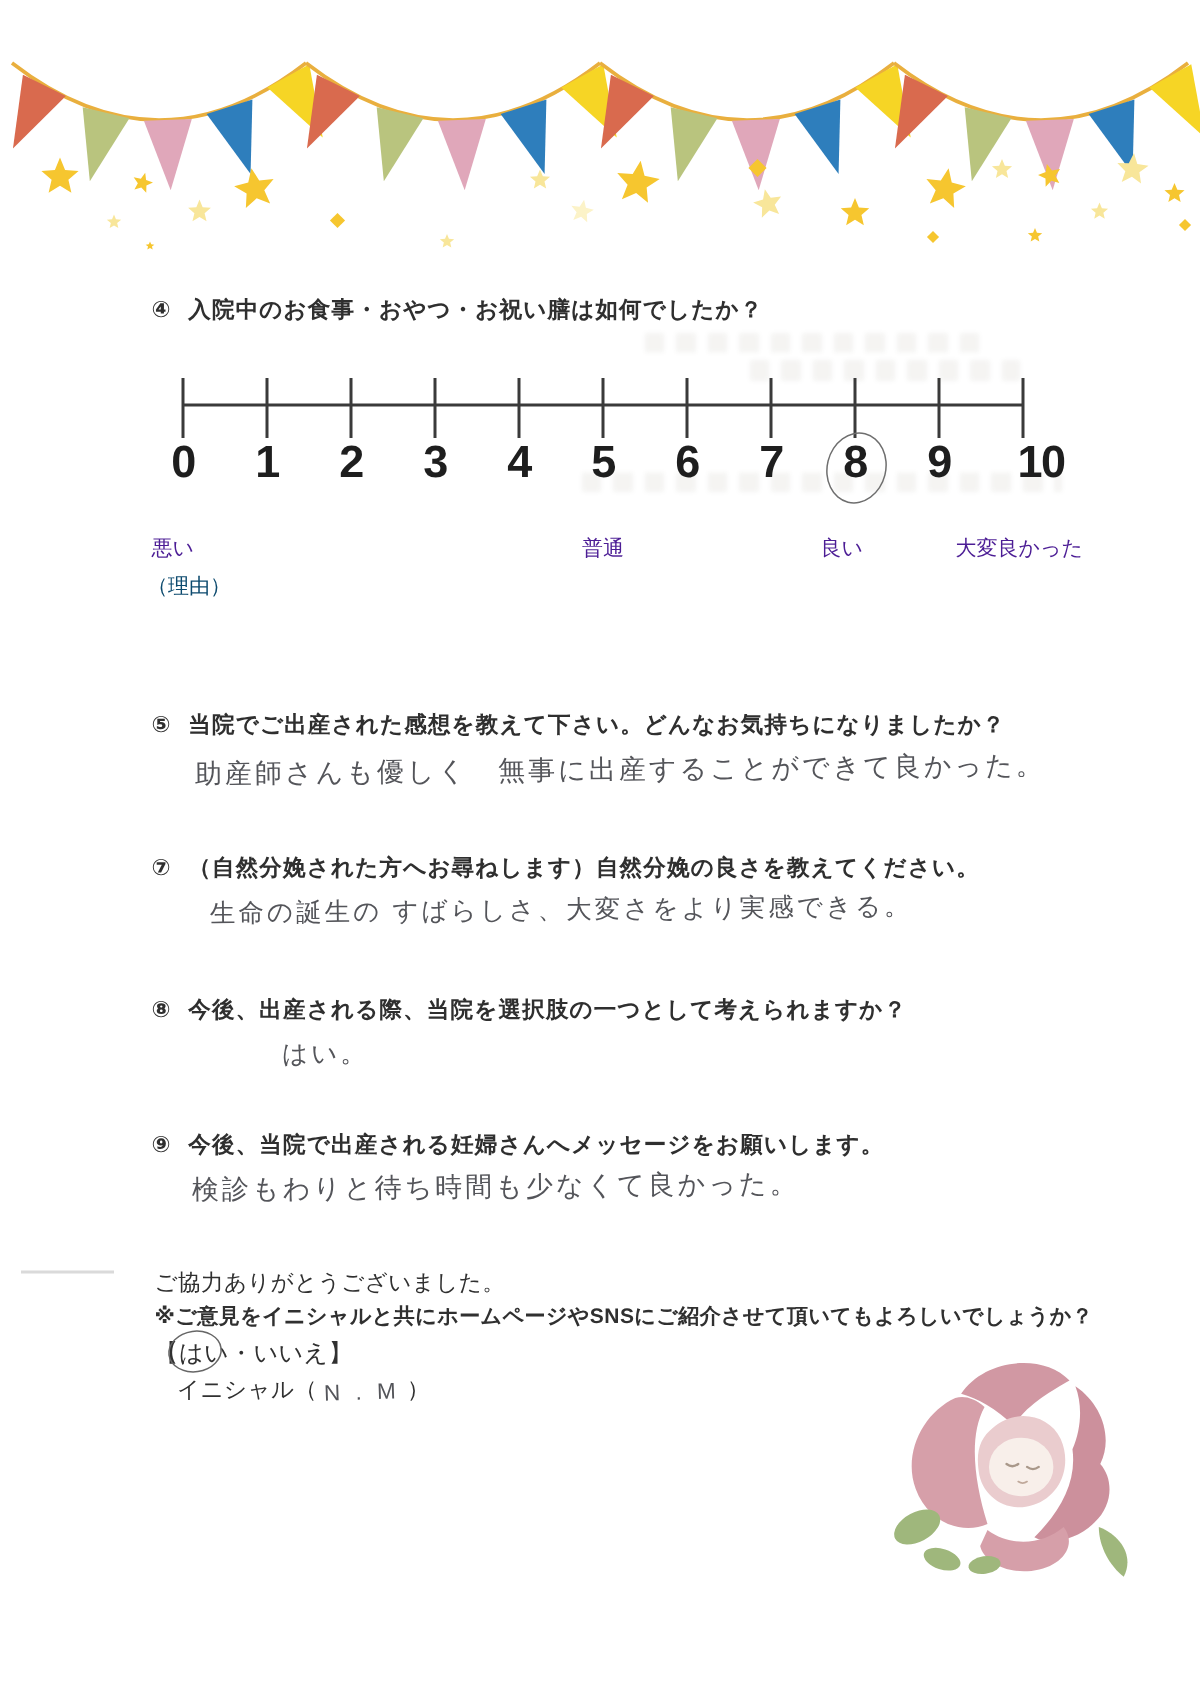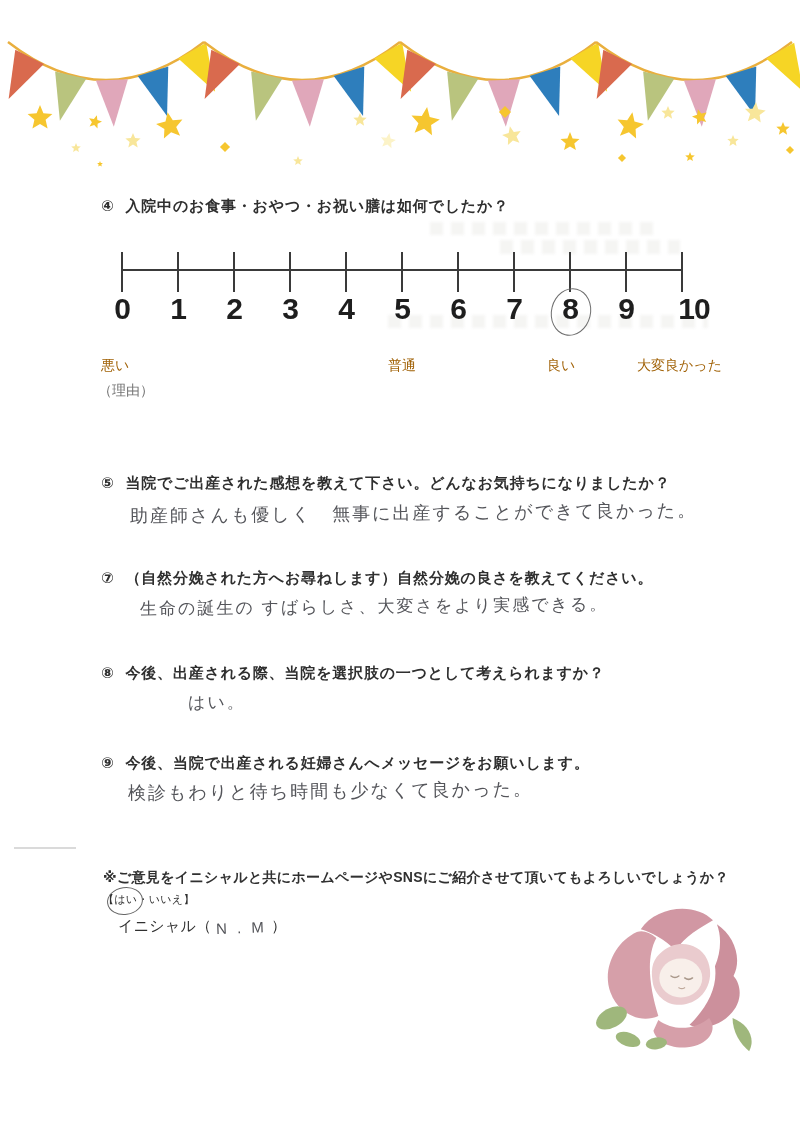--- a/index.html
+++ b/index.html
@@ -6,22 +6,22 @@
   .page{
     position:relative;width:800px;height:1132px;background:#ffffff;overflow:hidden;
     font-family:"Liberation Sans","DejaVu Sans",sans-serif;color:#2f2f2f;
   }
   svg{display:block}
   .q{position:absolute;left:101px;display:flex;gap:11px;font-weight:bold;
      font-size:15px;letter-spacing:0.8px;color:#2f2f2f;white-space:nowrap;}
   .qnum{flex:0 0 auto;}
   .hand{position:absolute;font-size:18px;color:#54555a;letter-spacing:2px;
         white-space:nowrap;transform:rotate(-0.6deg);}
-  .anchor{position:absolute;font-size:14px;color:#a16207;white-space:nowrap;}
-  .reason{position:absolute;font-size:14px;color:#737373;}
+  .anchor{position:absolute;font-size:14px;color:#4c1d95;white-space:nowrap;}
+  .reason{position:absolute;font-size:14px;color:#0c4a6e;}
   .scale-num{position:absolute;transform:translateX(-50%);font-size:30px;
              font-weight:bold;color:#1e1e1e;letter-spacing:-1px;}
   #score-circle{position:absolute;border:1.6px solid #6e6e6e;border-radius:50%;
                 transform:rotate(14deg);}
   .foot{position:absolute;left:103px;font-size:14px;letter-spacing:0.3px;color:#303030;white-space:nowrap;}
   .yes-wrap{position:relative;display:inline-block;}
   .yes-circle{position:absolute;left:-7px;top:-5px;width:34px;height:26px;
               border:1.4px solid #666;border-radius:50%;transform:rotate(-8deg);}
   .ghost{position:absolute;opacity:.45;filter:blur(1.4px);
          background:repeating-linear-gradient(90deg,rgba(150,148,130,.22) 0 13px,transparent 13px 21px);}
@@ -144,23 +144,24 @@
   </div>
   <span class="hand" style="left:163px;top:691px;font-size:17px;margin-left:25px;">はい。</span>
 
   <div class="q" style="top:754px;">
     <span class="qnum">⑨</span>
     <span>今後、当院で出産される妊婦さんへメッセージをお願いします。</span>
   </div>
   <span class="hand" style="left:128px;top:779px;">検診もわりと待ち時間も少なくて良かった。</span>
 
   <div class="artifact-line"></div>
+  <span class="foot" style="top:846px;font-size:15px;">ご協力ありがとうございました。</span>
   <span class="foot" style="top:869px;font-weight:bold;">※ご意見をイニシャルと共にホームページやSNSにご紹介させて頂いてもよろしいでしょうか？</span>
 
-  <span class="foot" style="top:892px;font-size:11px;">
+  <span class="foot" style="top:892px;font-size:16px;">
     <span>【</span><span class="yes-wrap"><span class="yes-circle"></span><span>はい</span></span><span>・</span><span>いいえ</span><span>】</span>
   </span>
 
   <span class="foot" style="left:118px;top:917px;font-size:15px;">
     <span>イニシャル（</span>
     <span class="hand" style="position:static;display:inline-block;font-size:15px;letter-spacing:3px;transform:translateY(2px) rotate(-2deg);">N . M</span>
     <span>）</span>
   </span>
 
   <svg width="196" height="166" viewBox="0 0 200 170" style="position:absolute;left:574px;top:893px;">

